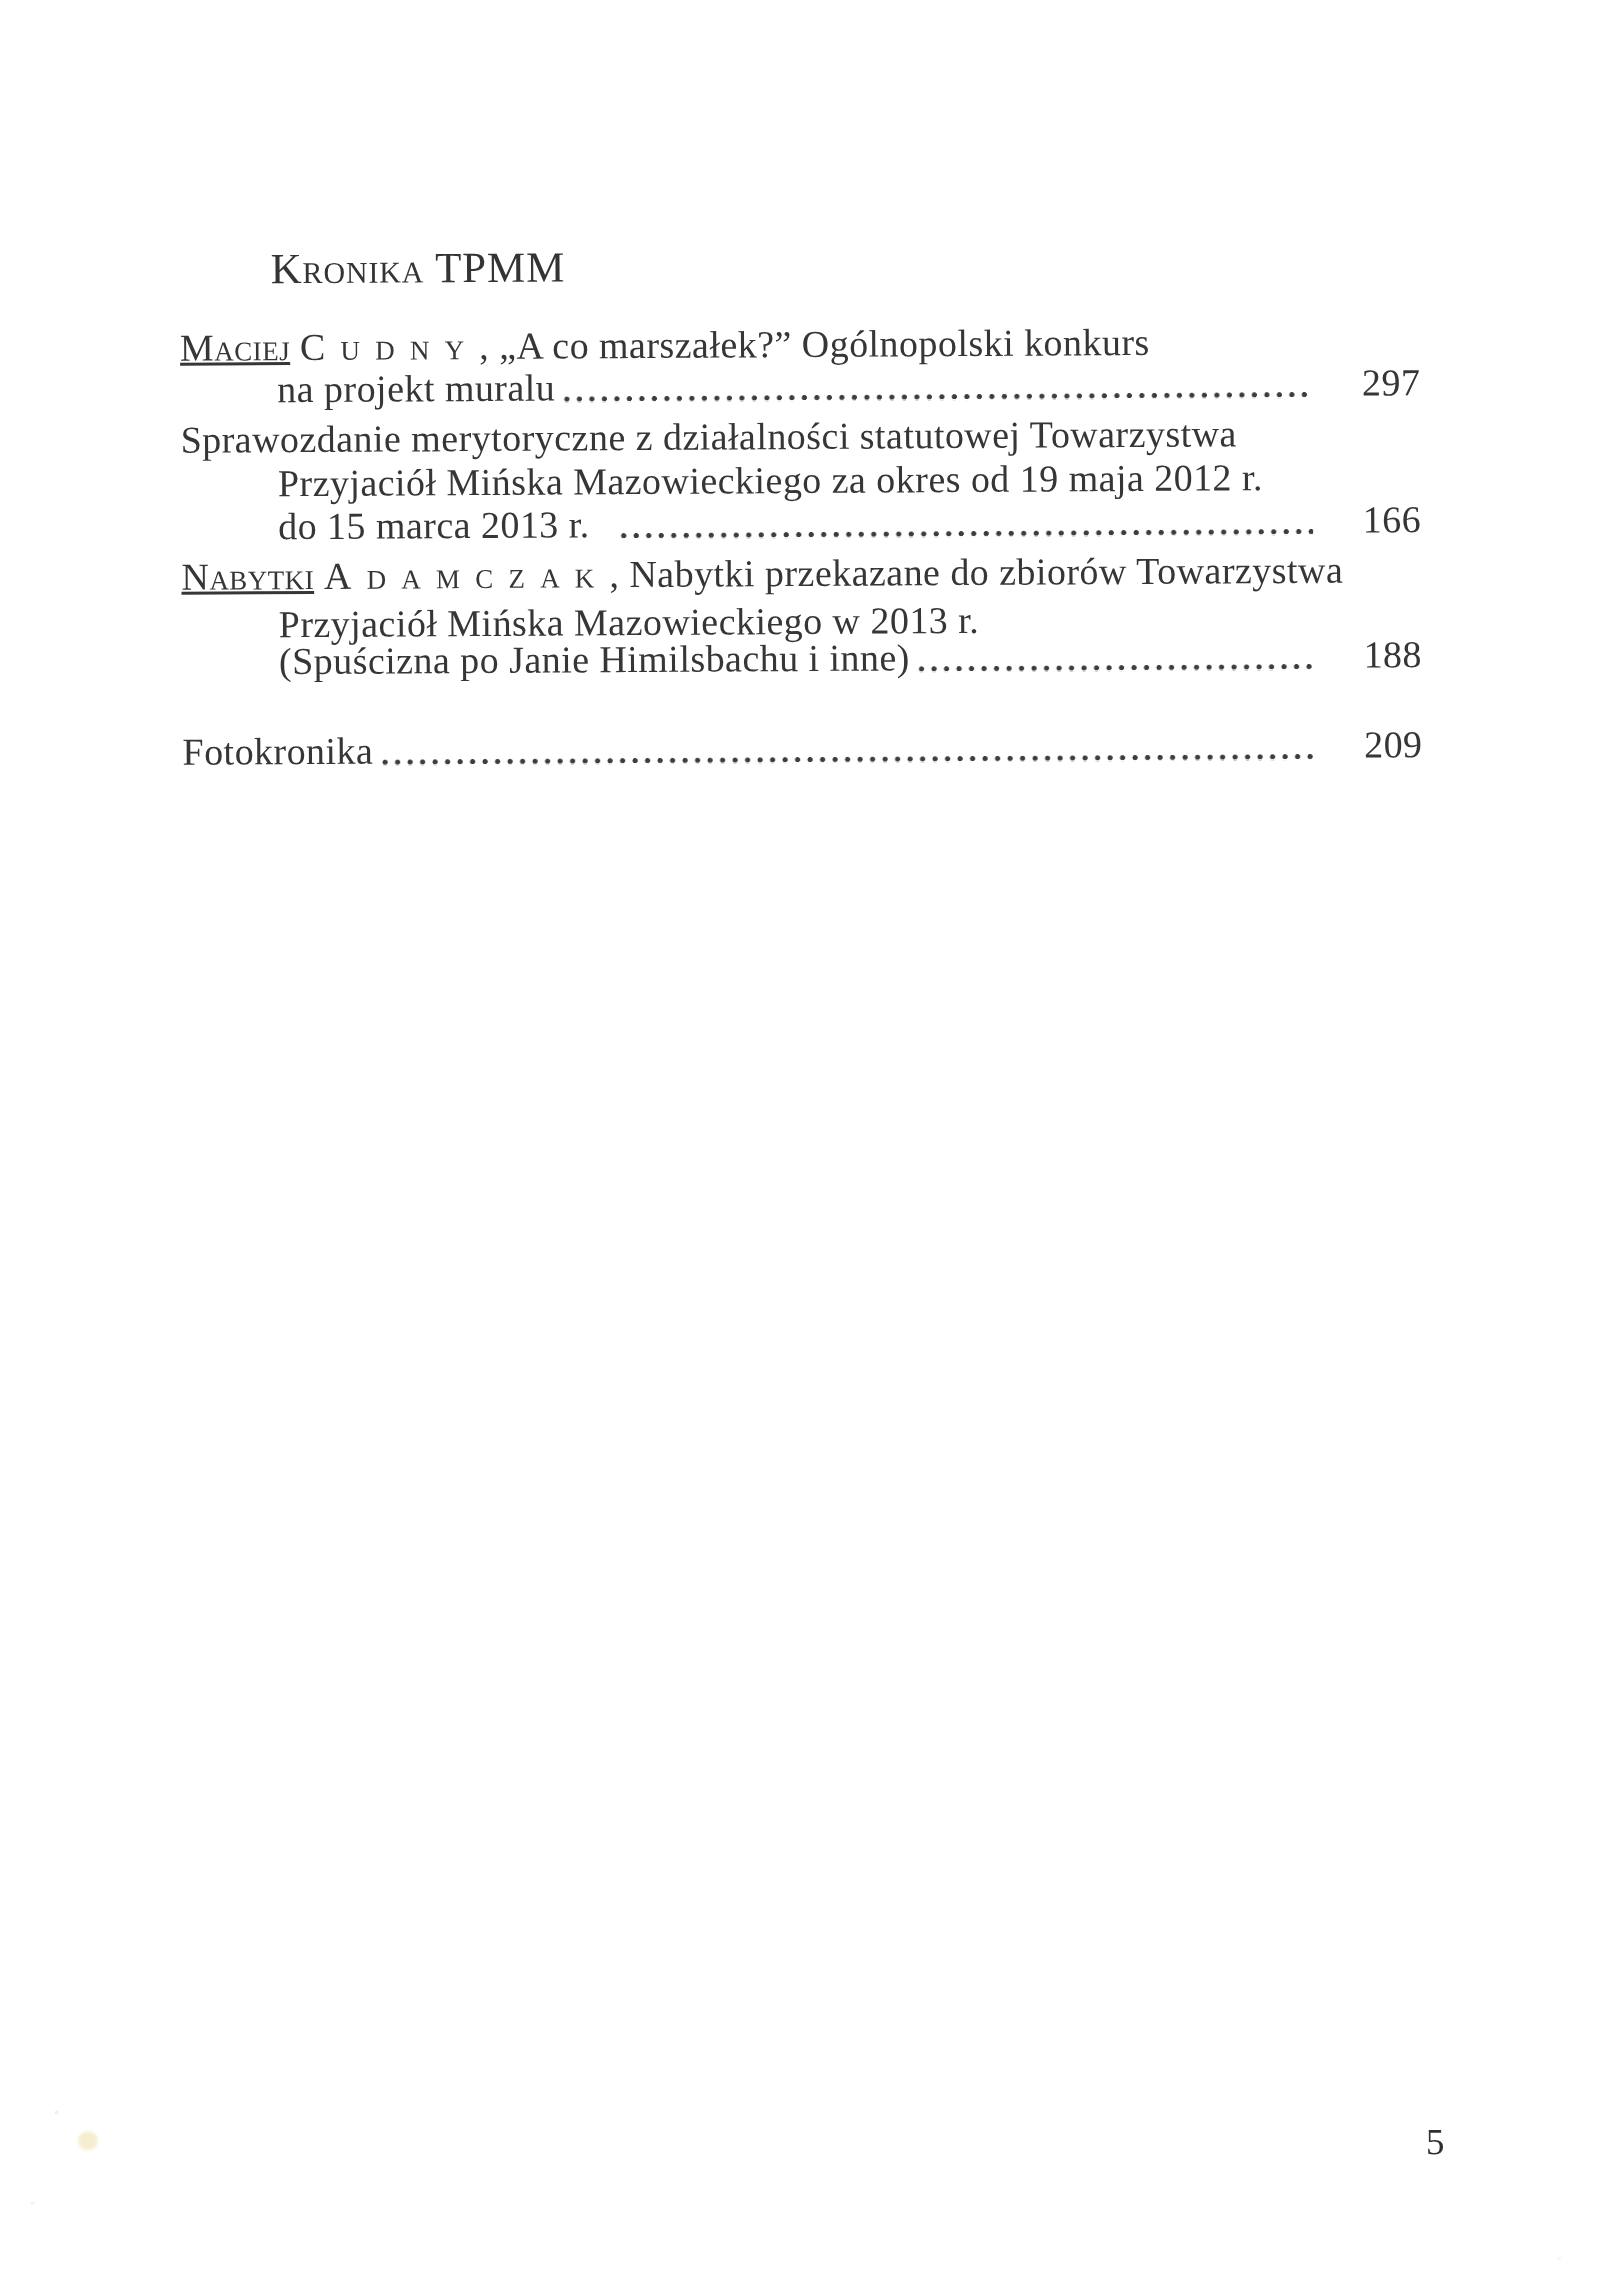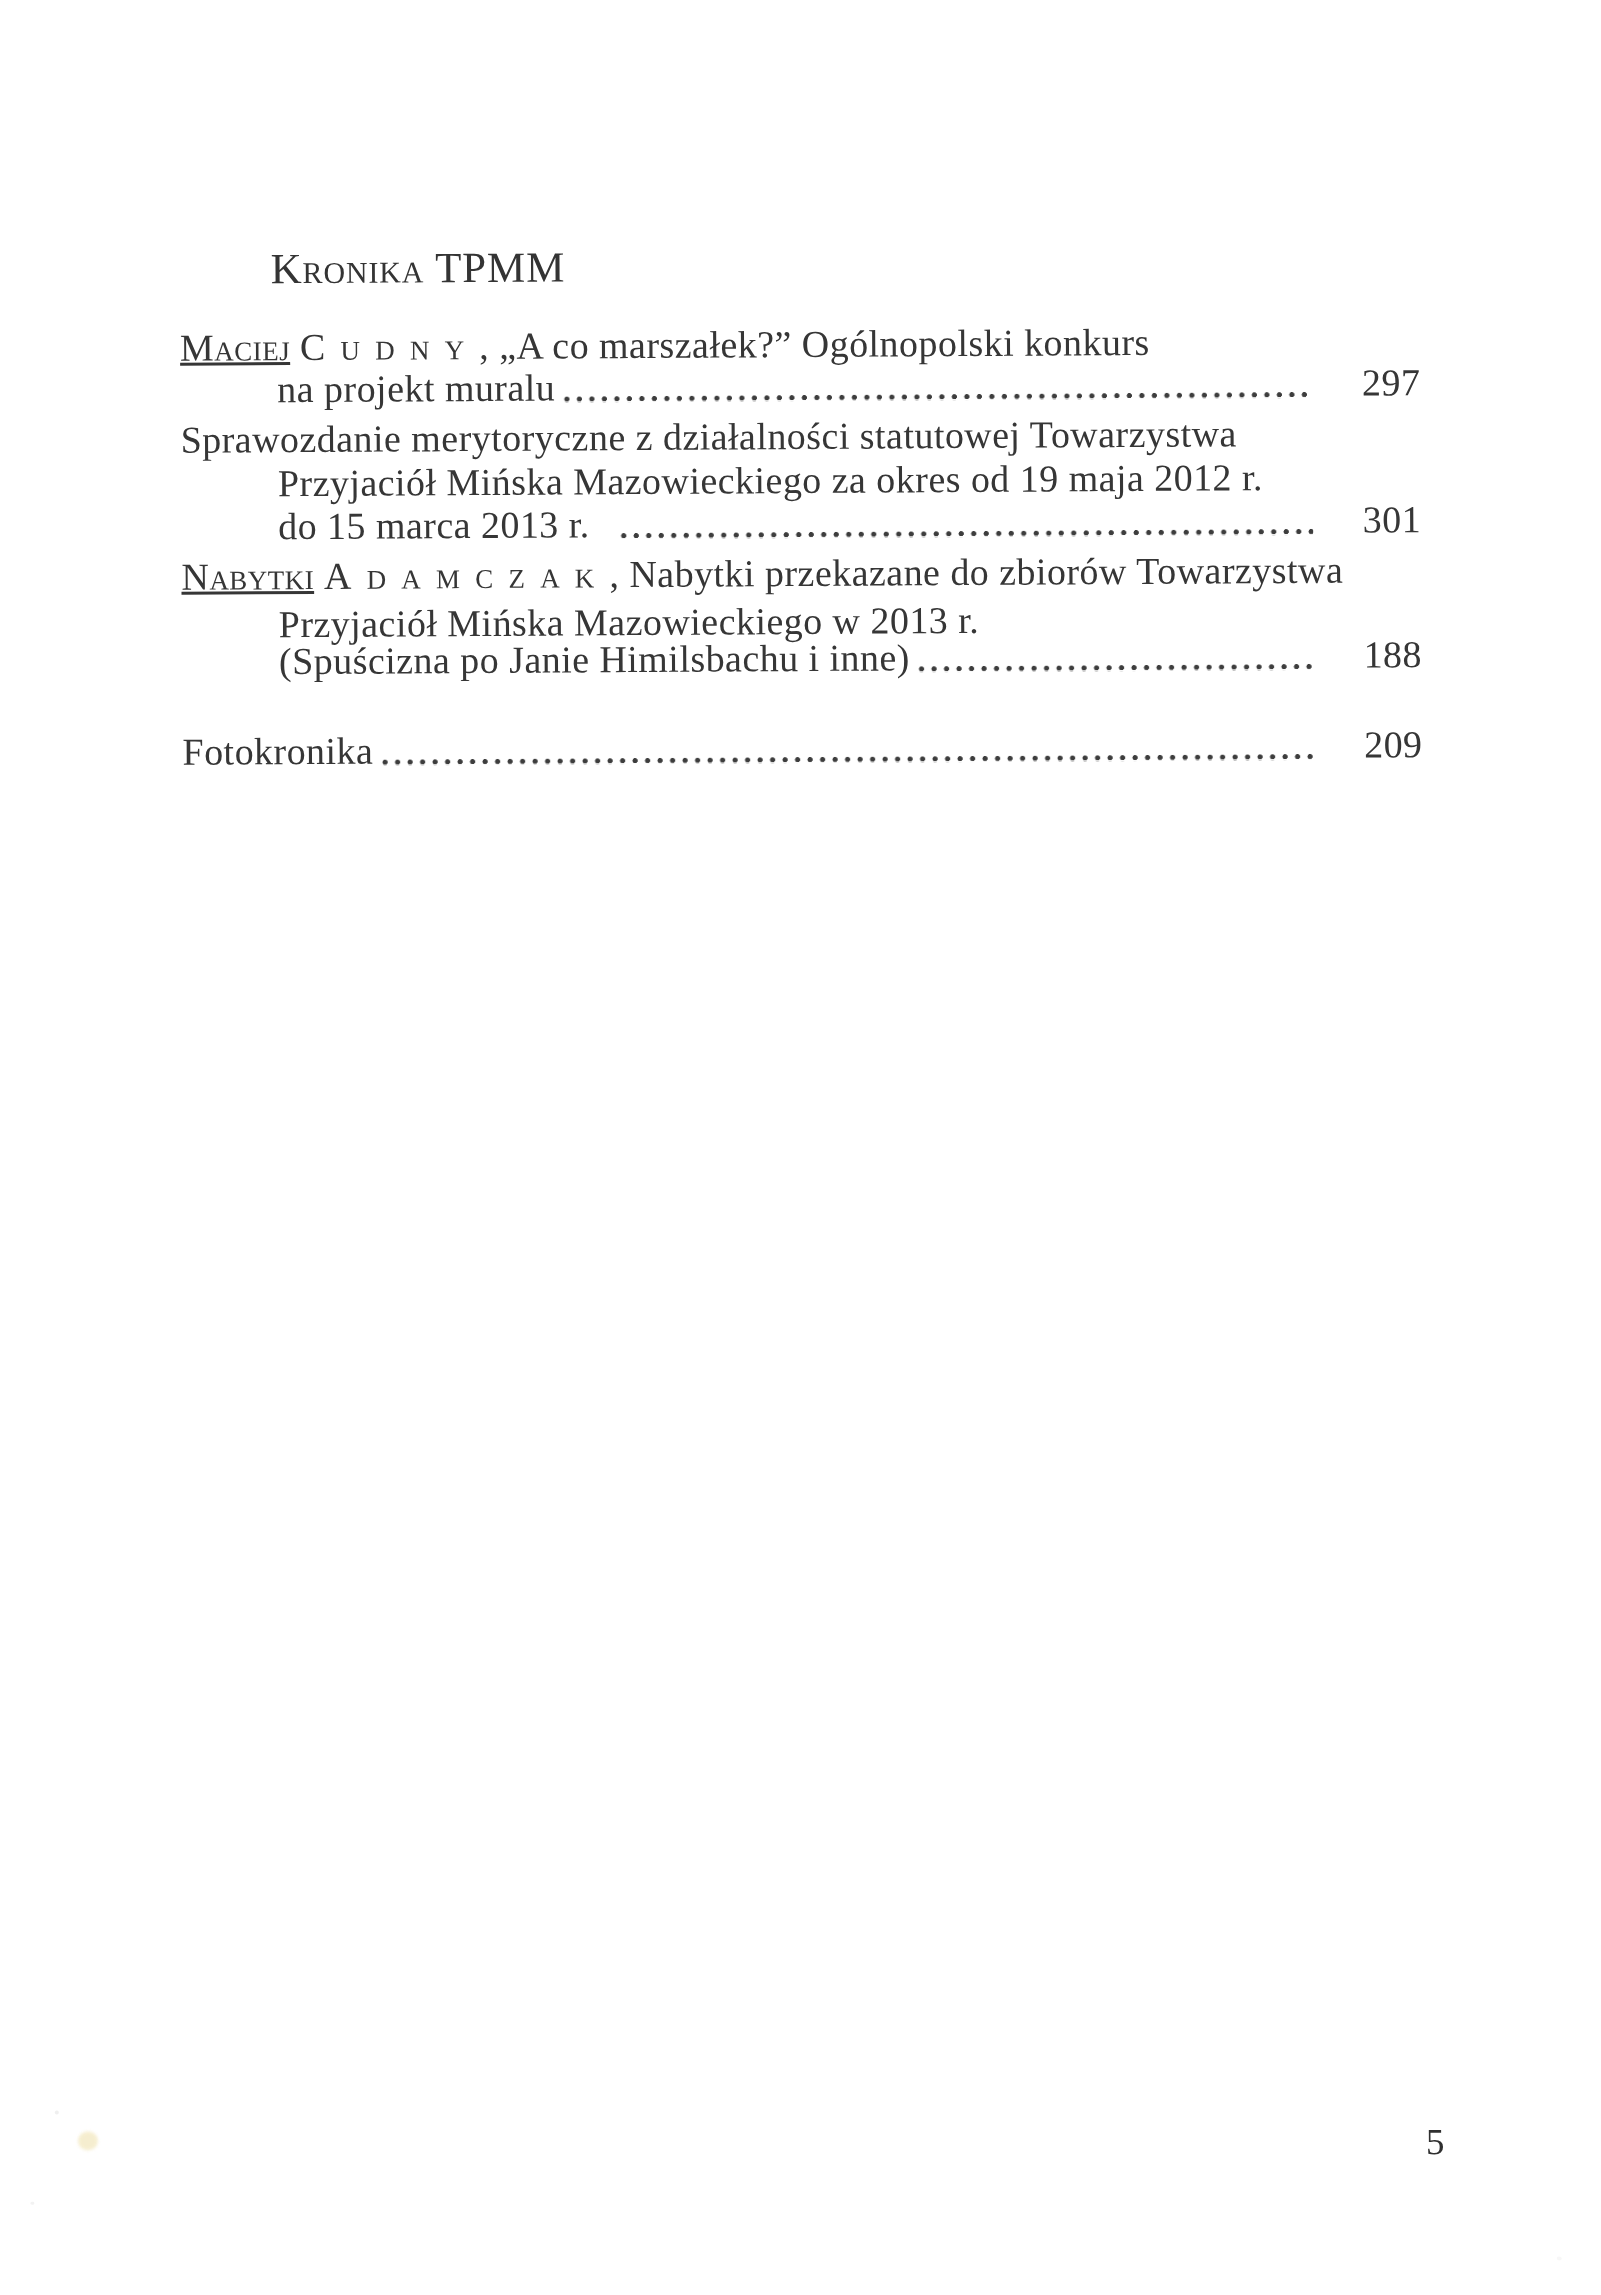--- a/index.html
+++ b/index.html
@@ -111,21 +111,21 @@
 
   <div class="line first" style="top:415px">
     <span>Sprawozdanie merytoryczne z działalności statutowej Towarzystwa</span>
   </div>
   <div class="line cont" style="top:459px">
     <span>Przyjaciół Mińska Mazowieckiego za okres od 19 maja 2012 r.</span>
   </div>
   <div class="line cont leader-line" style="top:502px">
     <span class="lt">do 15 marca 2013 r.</span>
     <span class="leader pregap"></span>
-    <span class="pg">301</span>
+    <span class="pg">166</span>
   </div>
 
   <div class="line first" style="top:552px">
     <span class="sc">Nabytki</span><span class="spaced">Adamczak</span><span>, Nabytki przekazane do zbiorów Towarzystwa</span>
   </div>
   <div class="line cont" style="top:600px">
     <span>Przyjaciół Mińska Mazowieckiego w 2013 r.</span>
   </div>
   <div class="line cont leader-line" style="top:637px">
     <span class="lt">(Spuścizna po Janie Himilsbachu i inne)</span>

